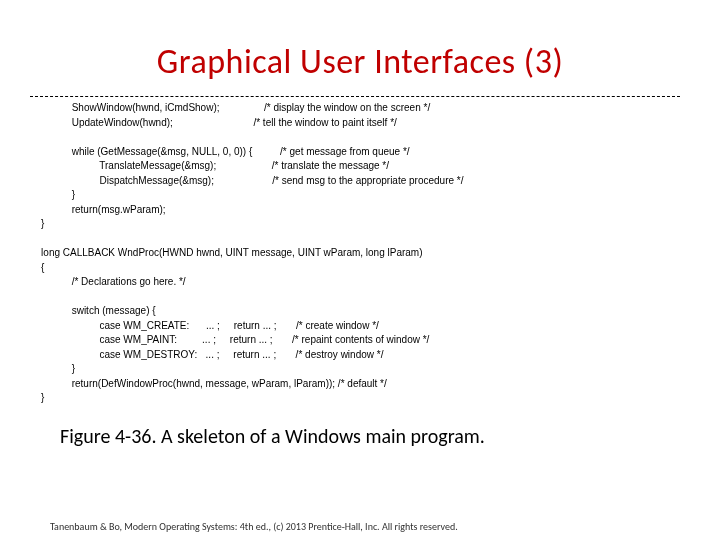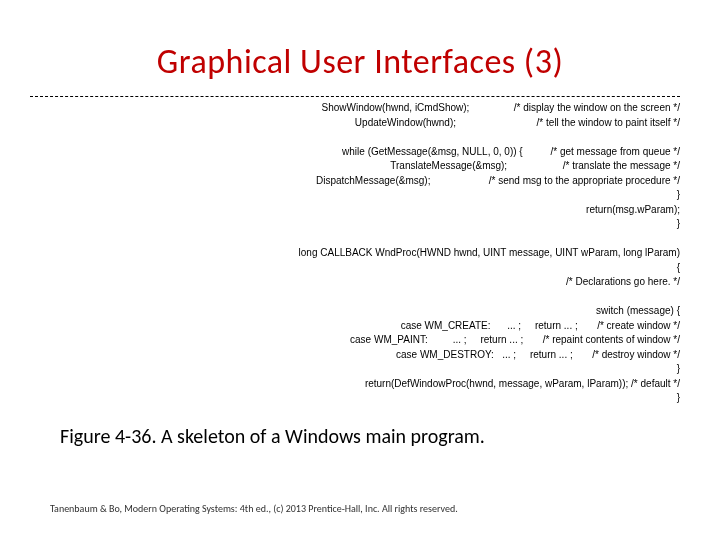--- a/index.html
+++ b/index.html
@@ -29,32 +29,31 @@
   }
   .code-area {
     border-top: 1px dashed #000;
     padding-top: 4px;
     font-family: Arial, Helvetica, sans-serif;
     font-size: 10px;
     line-height: 1.45;
     color: #000;
     white-space: pre;
     margin-left: -10px;
-    text-align: right;
   }
   .caption {
     font-size: 20px;
     color: #000;
     margin-top: 18px;
     margin-left: 20px;
   }
   .footer {
     position: absolute;
     left: 50px;
-    bottom: 34px;
+    bottom: 16px;
     font-size: 10px;
     color: #303030;
   }
 </style>
 </head>
 <body>
 
 <div class="slide">
   <h1 class="title">Graphical User Interfaces (3)</h1>
   <div class="code-area">               ShowWindow(hwnd, iCmdShow);                /* display the window on the screen */

